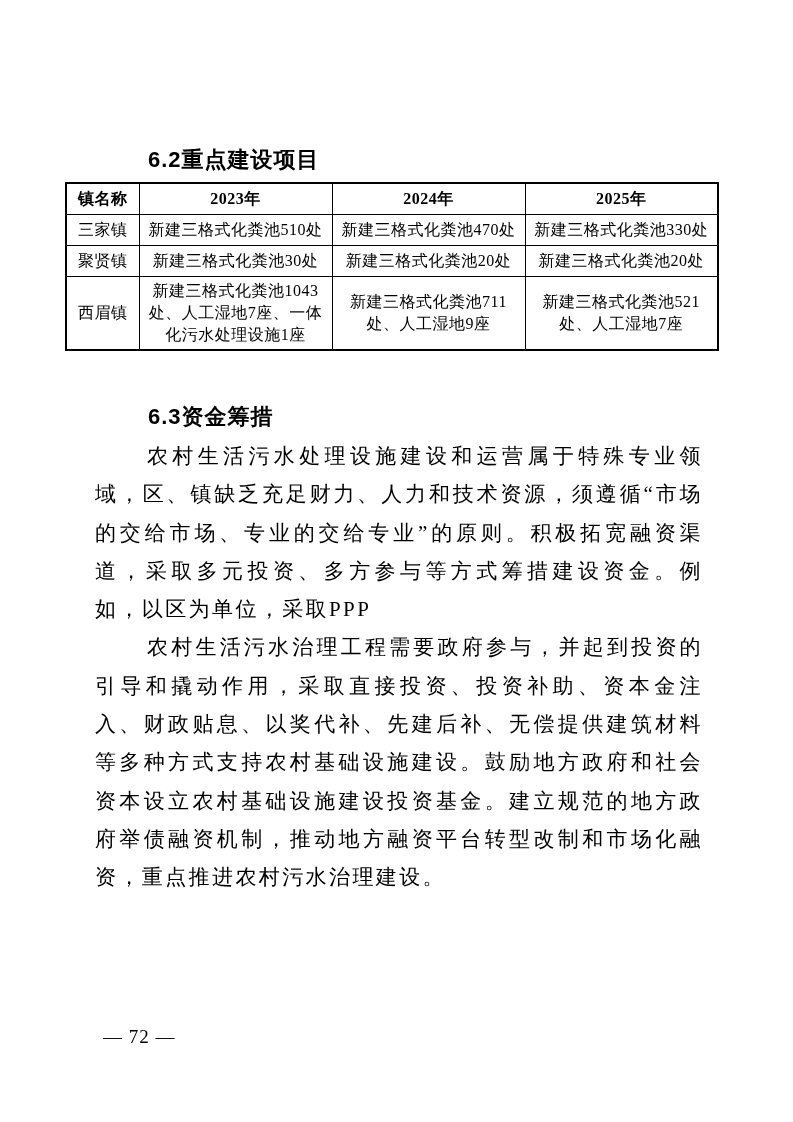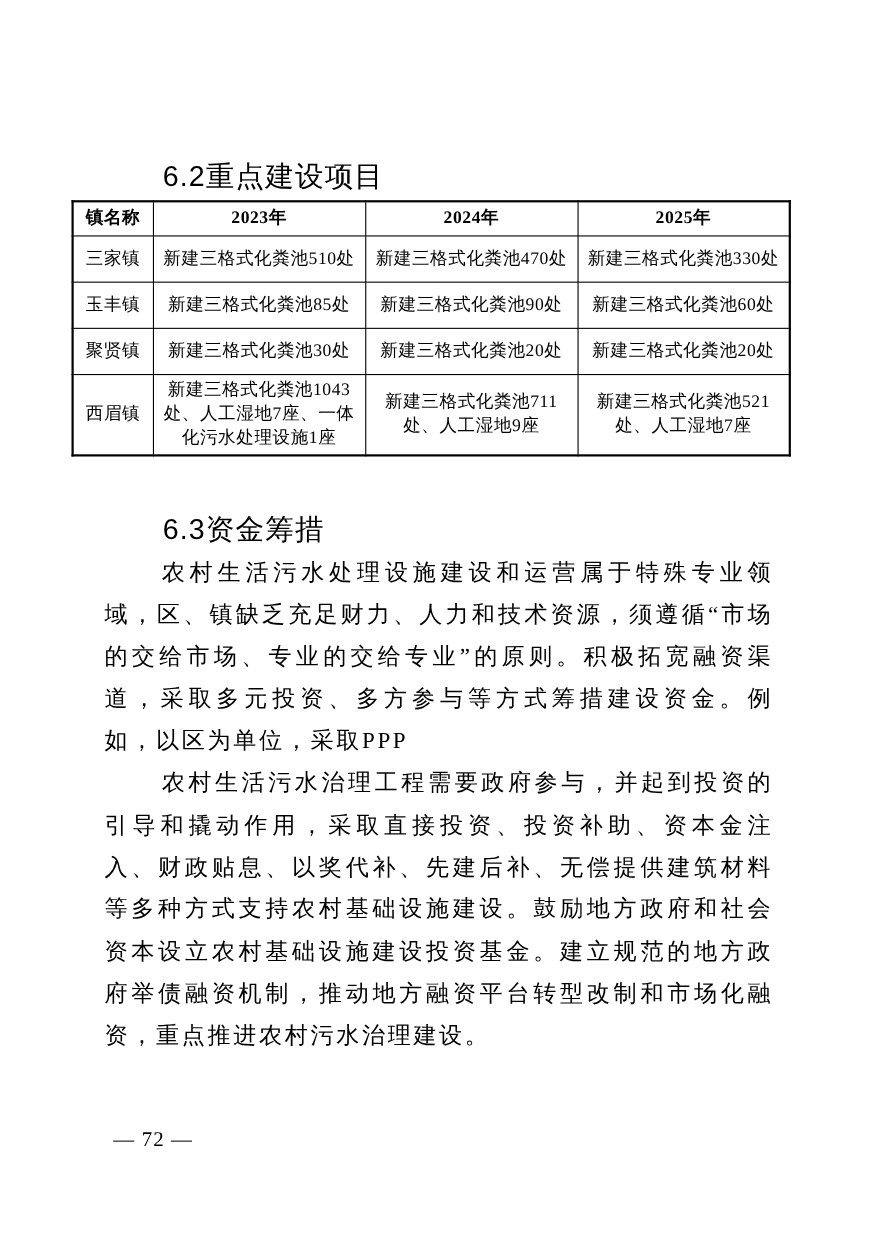--- a/index.html
+++ b/index.html
@@ -11,22 +11,22 @@
     position: relative;
     width: 793px;
     height: 1122px;
     background: #ffffff;
     color: #000000;
     font-family: "Liberation Serif", "DejaVu Serif", serif;
     overflow: hidden;
   }
   .section-heading {
     font-family: "Liberation Sans", "DejaVu Sans", sans-serif;
-    font-weight: 400;
-    font-size: 26px;
+    font-weight: 700;
+    font-size: 22px;
     letter-spacing: 1px;
     margin: 0 16px 0 148px;
     line-height: 28px;
   }
   .heading-62 {
     padding-top: 146px;
   }
   .heading-63 {
     margin-top: 52px;
   }
@@ -48,21 +48,21 @@
     padding: 3px 4px;
     line-height: 22px;
     overflow: hidden;
   }
   table.projects-table th {
     font-weight: 700;
     height: 24px;
     margin-left: 37px;
   }
   table.projects-table tbody tr {
-    height: 42px;
+    height: 31px;
   }
   col.col-town  { width: 73px; }
   col.col-year  { width: 193px; }
   .body-text {
     width: 608px;
     margin: 6px 0 0 95px;
     font-size: 21px;
     line-height: 38.3px;
     letter-spacing: 2.4px;
     text-align: justify;
@@ -104,26 +104,20 @@
       </tr>
     </thead>
     <tbody>
         <tr>
           <td>三家镇</td>
           <td>新建三格式化粪池510处</td>
           <td>新建三格式化粪池470处</td>
           <td>新建三格式化粪池330处</td>
         </tr>
         <tr>
-          <td>玉丰镇</td>
-          <td>新建三格式化粪池85处</td>
-          <td>新建三格式化粪池90处</td>
-          <td>新建三格式化粪池60处</td>
-        </tr>
-        <tr>
           <td>聚贤镇</td>
           <td>新建三格式化粪池30处</td>
           <td>新建三格式化粪池20处</td>
           <td>新建三格式化粪池20处</td>
         </tr>
         <tr>
           <td>西眉镇</td>
           <td>新建三格式化粪池1043处、人工湿地7座、一体化污水处理设施1座</td>
           <td>新建三格式化粪池711处、人工湿地9座</td>
           <td>新建三格式化粪池521处、人工湿地7座</td>

